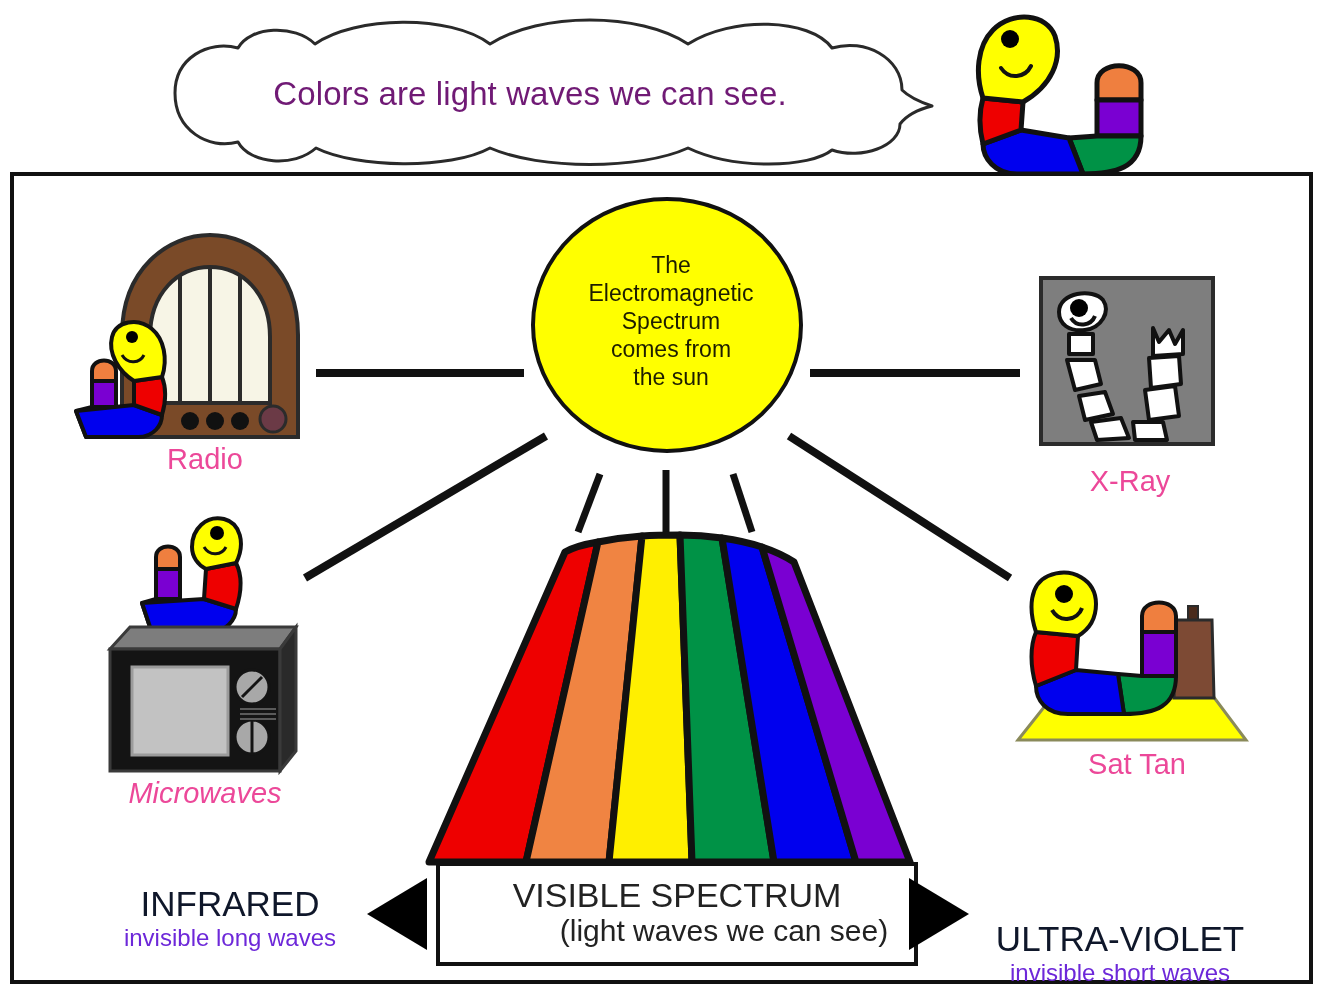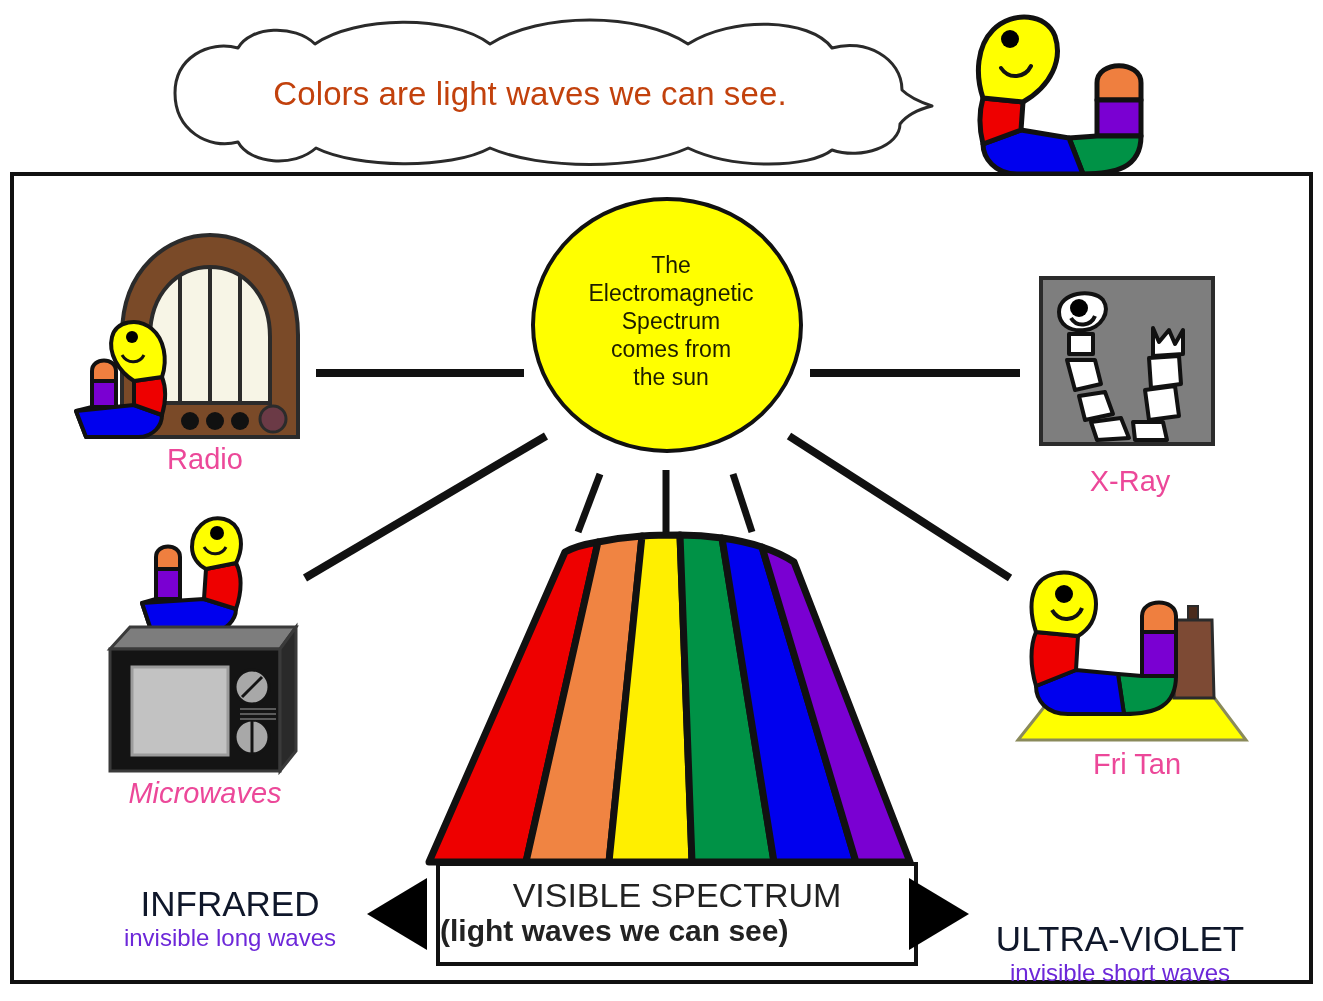--- a/index.html
+++ b/index.html
@@ -14,21 +14,21 @@
   #stage{position:absolute;left:0;top:0;width:1323px;height:1001px;}
   .abs{position:absolute;}
 
   
   #bubble-wrap{left:120px;top:18px;width:830px;height:150px;}
   #bubble-text{
     position:absolute;left:60px;top:58px;width:700px;
     text-align:center;
     font-size:33px;line-height:36px;
     letter-spacing:.1px;
-    color:#c2410c;
+    color:#701a75;
     white-space:nowrap;
   }
 
   
   #panel{
     left:10px;top:172px;width:1303px;height:812px;
     border:4px solid #111;
     background:#fff;
     box-sizing:border-box;
   }
@@ -57,22 +57,22 @@
   
   #vis-box{
     left:436px;top:862px;width:482px;height:104px;
     border:4px solid #111;background:#fff;box-sizing:border-box;
   }
   #vis-title{
     position:absolute;left:0;top:10px;width:474px;text-align:center;
     font-size:34px;line-height:38px;color:#222;white-space:nowrap;
   }
   #vis-sub{
-    position:absolute;left:0;top:48px;width:568px;text-align:left;
-    font-size:30px;line-height:34px;color:#222;white-space:nowrap;font-weight:bold;
+    position:absolute;left:0;top:48px;width:568px;text-align:center;
+    font-size:30px;line-height:34px;color:#222;white-space:nowrap;
   }
 
   
   #arrow-left{
     left:367px;top:878px;width:0;height:0;
     border-top:36px solid transparent;
     border-bottom:36px solid transparent;
     border-right:60px solid #000;
   }
   #arrow-right{
@@ -258,21 +258,21 @@
         <path d="M 142,46 C 142,28 176,28 176,46 L 176,62 L 142,62 Z" fill="#ef7f3f"></path>
         <path d="M 142,62 L 176,62 L 176,106 L 142,106 Z" fill="#7a00d2"></path>
         <path d="M 142,106 L 176,106 C 176,136 156,144 124,144 L 118,104 Z" fill="#009246"></path>
         <path d="M 118,104 L 124,144 L 68,144 C 46,144 36,130 36,116 L 76,100 Z" fill="#0000ee"></path>
         <path d="M 76,100 L 36,116 C 30,96 30,76 36,62 L 78,66 Z" fill="#ee0000"></path>
         <path d="M 78,66 L 36,62 C 28,38 30,14 48,6 C 72,-4 96,10 96,34 C 96,50 88,60 78,66 Z" fill="#ffff00"></path>
         <path d="M 52,40 C 60,54 78,50 82,38" fill="none" stroke="#111" stroke-width="4"></path>
       </g>
       <circle cx="64" cy="24" r="9" fill="#000"></circle>
     </svg>
-    <div class="devlabel" style="left:22px;top:178px;width:230px;">Fri Tan</div>
+    <div class="devlabel" style="left:22px;top:178px;width:230px;">Sat Tan</div>
   </div>
 
   <div class="abs" style="left:410px;top:530px;width:520px;height:345px;">
     <svg width="520" height="345" viewBox="0 0 520 345">
       <g stroke="#111" stroke-width="7" stroke-linejoin="round">
         <path d="M 155,22 C 164,17 176,14 188,12 L 116,332 L 19,332 Z" fill="#ee0000"></path>
         <path d="M 188,12 C 203,9 218,7 232,6 L 199,332 L 116,332 Z" fill="#f08442"></path>
         <path d="M 232,6 C 246,5 258,5 270,5 L 282,332 L 199,332 Z" fill="#ffef00"></path>
         <path d="M 270,5 C 284,5 298,6 312,8 L 364,332 L 282,332 Z" fill="#009246"></path>
         <path d="M 312,8 C 326,10 340,13 352,17 L 446,332 L 364,332 Z" fill="#0000ee"></path>

